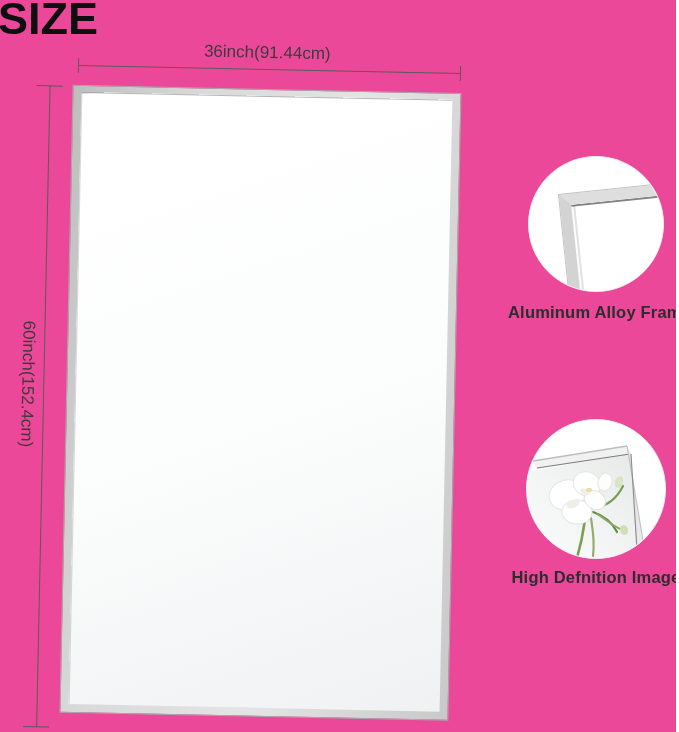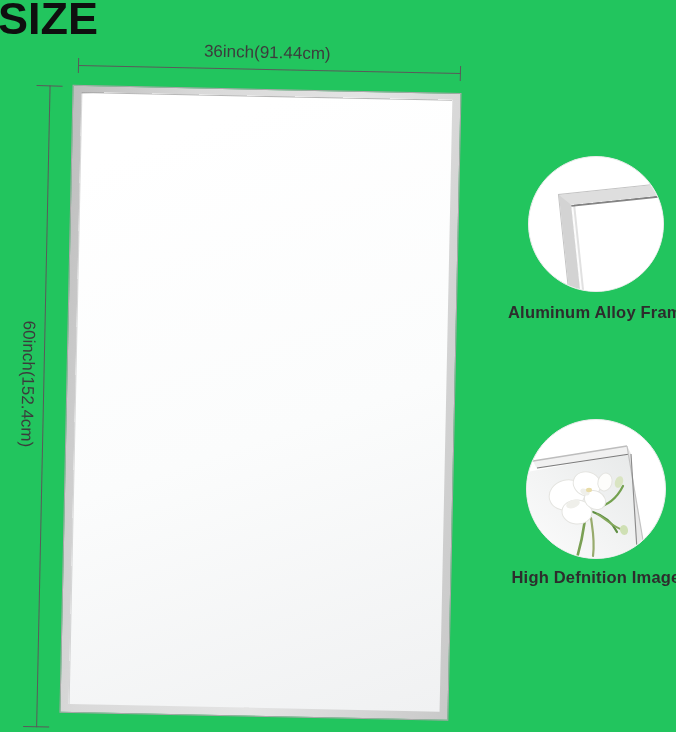--- a/index.html
+++ b/index.html
@@ -3,21 +3,21 @@
 <meta charset="utf-8">
 <style>
   * { box-sizing: border-box; margin: 0; padding: 0; }
   html, body { background: #ffffff; }
   body { font-family: "Liberation Sans", sans-serif; }
 
   .canvas {
     position: relative;
     width: 676px;
     height: 732px;
-    background: #22c55e;
+    background: #ec4899;
     overflow: hidden;
   }
 
   
   .size-title {
     position: absolute;
     left: -2px;
     top: -4px;
     font-size: 45px;
     font-weight: 700;

